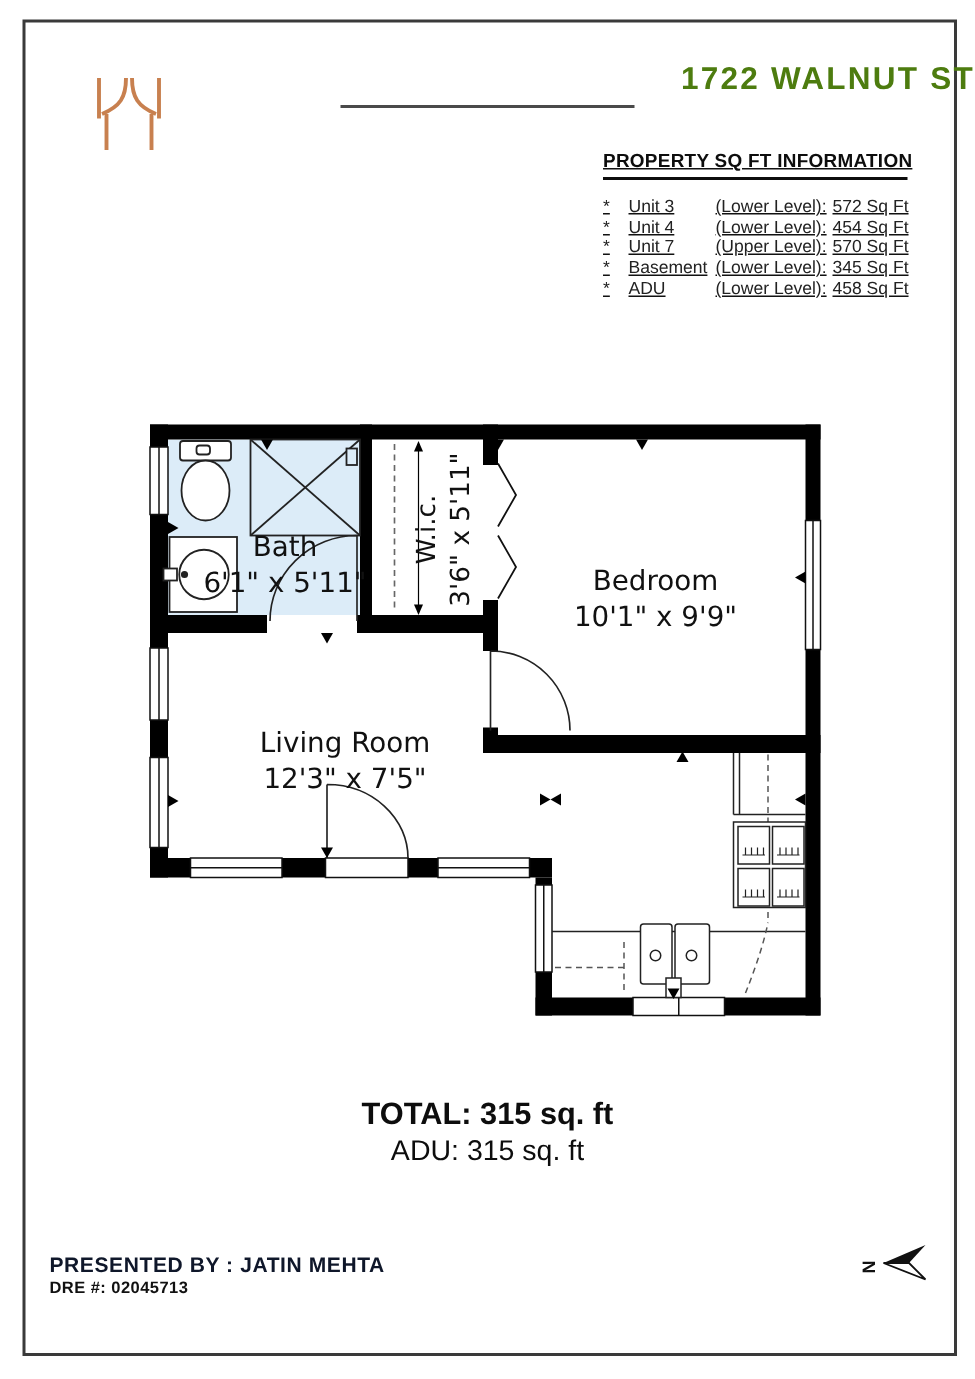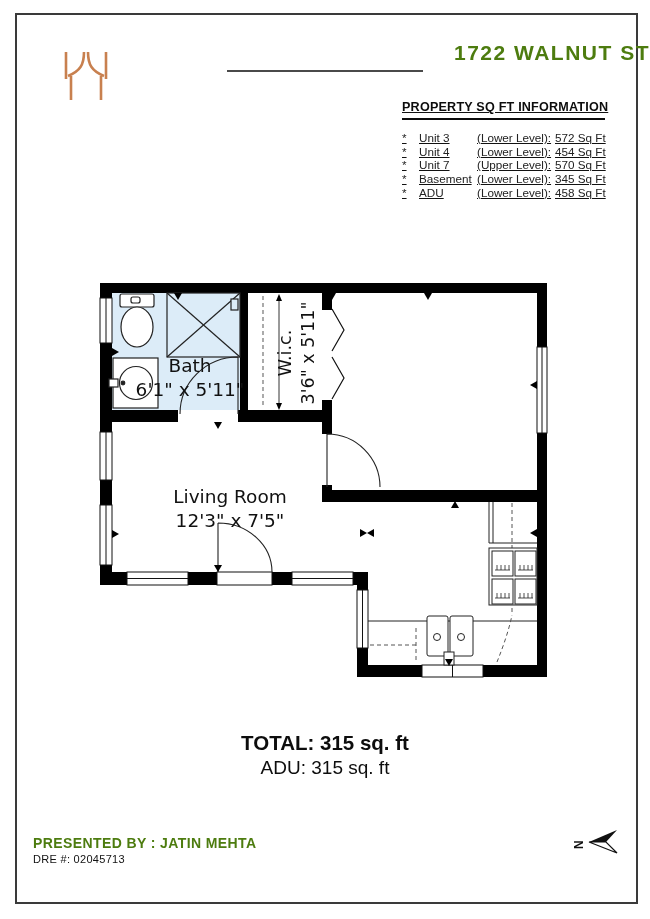--- a/index.html
+++ b/index.html
@@ -20,22 +20,22 @@
   .plan{position:absolute;left:0;top:0;}
   .room-label{position:absolute;transform:translate(-50%,-50%);text-align:center;
               font-family:"DejaVu Sans",sans-serif;font-size:18.5px;line-height:1.32;
               color:#111;white-space:nowrap;}
   .room-label.rotated{transform:translate(-50%,-50%) rotate(-90deg);font-size:17.5px;}
   .totals{position:absolute;left:0;right:0;top:731px;text-align:center;
           font-family:Liberation Sans, sans-serif;color:#0d0d0d;}
   .total-line{font-size:20.5px;font-weight:bold;}
   .adu-line{font-size:19px;margin-top:2px;}
   .presented{position:absolute;left:33px;top:835px;font-size:14px;font-weight:bold;
-             letter-spacing:0.4px;color:#4d7c0f;}
-  .dre{position:absolute;left:33px;top:853px;font-size:11px;font-weight:normal;
+             letter-spacing:0.4px;color:#0f172a;}
+  .dre{position:absolute;left:33px;top:853px;font-size:11px;font-weight:bold;
        letter-spacing:0.3px;color:#111;}
   .compass{position:absolute;left:0;top:0;}
 </style>
 </head>
 <body>
 
 <div class="page">
 
   <div class="frame"></div>
 
@@ -226,20 +226,24 @@
   </svg>
 
   <div class="room-label" style="left:190px;top:378px;">
     <div>Bath</div>
     <div>6'1" x 5'11"</div>
   </div>
   <div class="room-label rotated" style="left:297px;top:353px;">
     <div>W.i.c.</div>
     <div>3'6" x 5'11"</div>
   </div>
+  <div class="room-label" style="left:437px;top:401px;">
+    <div>Bedroom</div>
+    <div>10'1" x 9'9"</div>
+  </div>
   <div class="room-label" style="left:230px;top:509px;">
     <div>Living Room</div>
     <div>12'3" x 7'5"</div>
   </div>
 
   <div class="totals">
     <div class="total-line">TOTAL: 315 sq. ft</div>
     <div class="adu-line">ADU: 315 sq. ft</div>
   </div>
 

